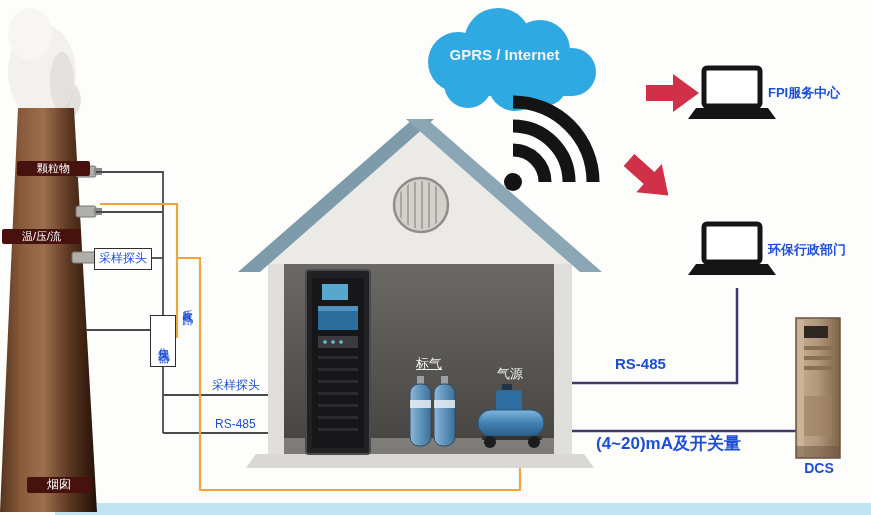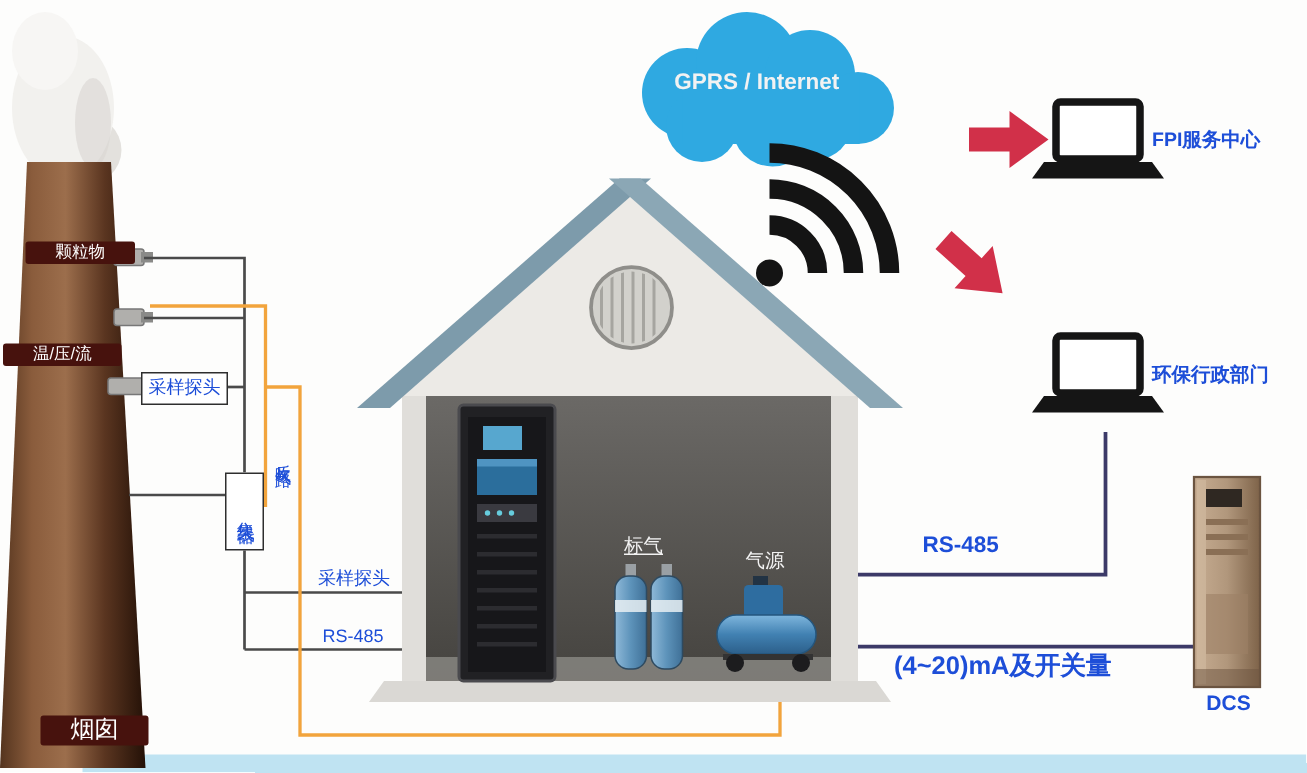--- a/index.html
+++ b/index.html
@@ -193,21 +193,21 @@
     <rect x="804" y="366" width="28" height="4" fill="#8a6f55"></rect>
     <rect x="804" y="396" width="28" height="40" fill="#9c8066" opacity="0.6"></rect>
     <rect x="796" y="446" width="44" height="12" fill="#6b5440" opacity="0.5"></rect>
   </g>
 </svg>
 
 <div class="lbl bold white center" style="left:432px;top:46px;width:145px;font-size:15px;">GPRS / Internet</div>
 
 <div class="lbl chip" style="left:17px;top:161px;">颗粒物</div>
 <div class="lbl chip" style="left:2px;top:201px;margin-top:28px;">温/压/流</div>
-<div class="lbl chip" style="left:27px;top:477px;font-size:16px;font-family:Liberation Serif, serif;">烟囱</div>
+<div class="lbl chip" style="left:27px;top:477px;font-size:12px;font-family:Liberation Serif, serif;">烟囱</div>
 
 <div class="lbl box" style="left:94px;top:248px;width:56px;height:20px;font-size:12px;">采样探头</div>
 <div class="lbl box vert" style="left:150px;top:315px;width:24px;height:50px;font-size:12px;">集线器</div>
 <div class="lbl vert" style="left:181px;top:300px;height:78px;font-size:11px;">反吹气路</div>
 <div class="lbl" style="left:212px;top:379px;font-size:12px;">采样探头</div>
 <div class="lbl" style="left:215px;top:418px;font-size:12px;">RS-485</div>
 
 <div class="lbl white" style="left:416px;top:357px;font-size:13px;text-decoration:underline;">标气</div>
 <div class="lbl white" style="left:497px;top:367px;font-size:13px;">气源</div>
 

